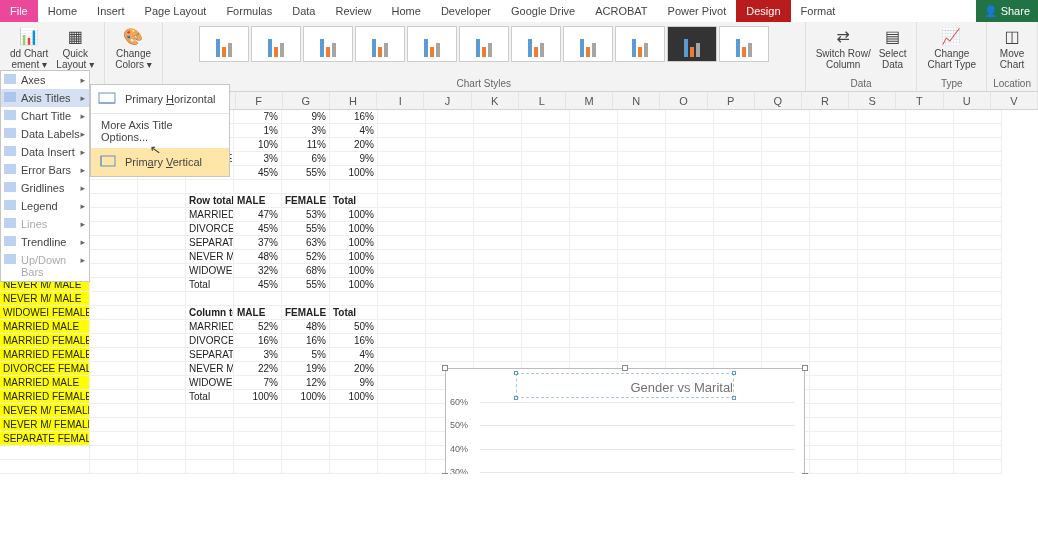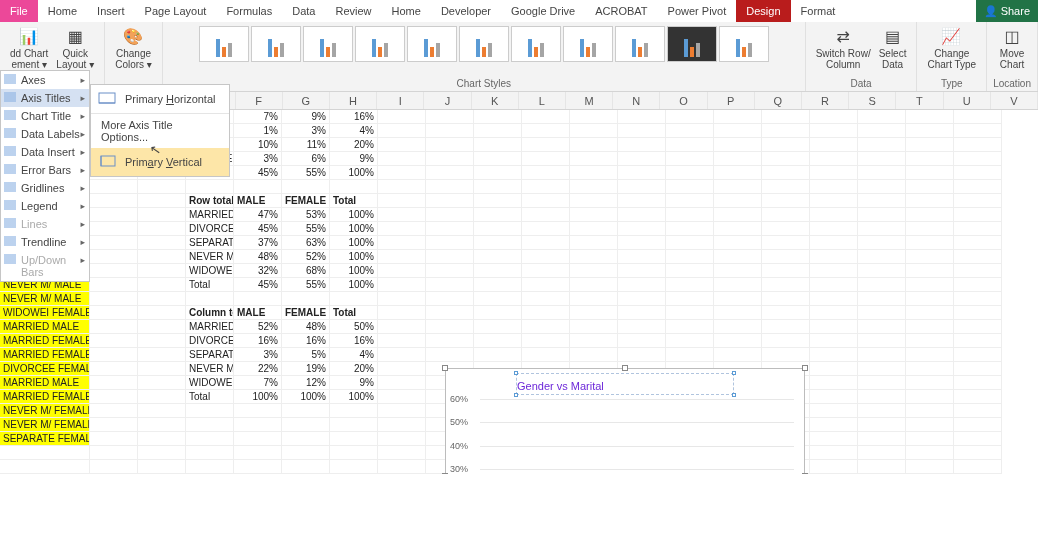--- a/index.html
+++ b/index.html
@@ -56,21 +56,21 @@
 .cell.ylw { background: #ffff00; text-align: left; }
 .cell.hdr { font-weight: 700; text-align: left; }
 .cell.empty { background: #fff; }
 
 
 .chart-obj { position: absolute; left: 445px; top: 258px; width: 360px; height: 216px; border: 1px solid #bcbcbc; background: #fff; z-index: 30; }
 .chart-obj .handle { width: 6px; height: 6px; border: 1px solid #888; background: #fff; position: absolute; }
 .chart-obj .handle.tl { left: -4px; top: -4px; } .chart-obj .handle.tr { right: -4px; top: -4px; }
 .chart-obj .handle.tm { left: 50%; top: -4px; margin-left: -3px; }
 .chart-obj .handle.lm { left: -4px; top: 50%; margin-top: -3px; } .chart-obj .handle.rm { right: -4px; top: 50%; margin-top: -3px; }
-.chart-title { text-align: left; font-size: 11px; color: #6d28d9; padding: 6px 0 2px; border: 1px dashed #b0c4de; margin: 4px 70px; position: relative; }
+.chart-title { text-align: right; font-size: 13px; color: #737373; padding: 6px 0 2px; border: 1px dashed #b0c4de; margin: 4px 70px; position: relative; }
 .chart-title .th { width: 4px; height: 4px; border: 1px solid #5b9bd5; background: #fff; position: absolute; }
 .chart-title .th.tl{left:-3px;top:-3px}.chart-title .th.tr{right:-3px;top:-3px}.chart-title .th.bl{left:-3px;bottom:-3px}.chart-title .th.br{right:-3px;bottom:-3px}
 .plot { position: relative; height: 140px; margin: 4px 10px 0 34px; }
 .gridline { position: absolute; left: 0; right: 0; border-top: 1px solid #e7e7e7; }
 .ylabel { position: absolute; left: -30px; font-size: 9px; color: #666; transform: translateY(-50%); }
 .bars { position: absolute; left: 0; right: 0; bottom: 0; top: 0; display: flex; justify-content: space-around; align-items: flex-end; }
 .group { display: flex; gap: 2px; align-items: flex-end; width: 40px; justify-content: center; }
 .barC { width: 12px; }
 .barC.m { background: #4472c4; } .barC.f { background: #ed7d31; }
 .xlabels { display: flex; justify-content: space-around; font-size: 8px; color: #666; margin: 2px 10px 0 34px; }

